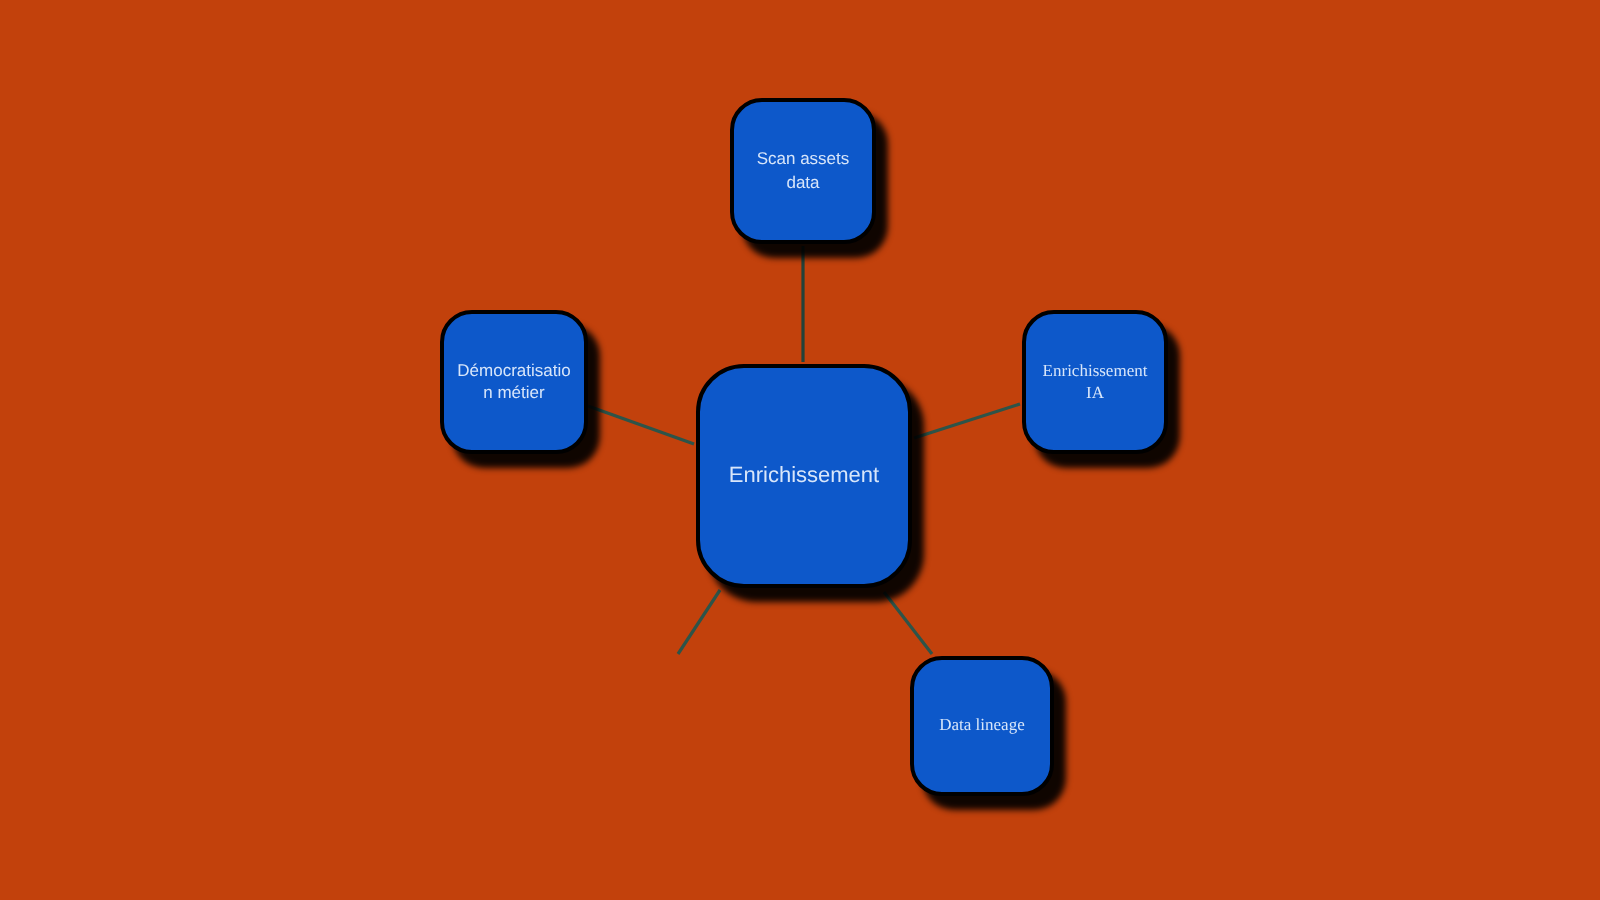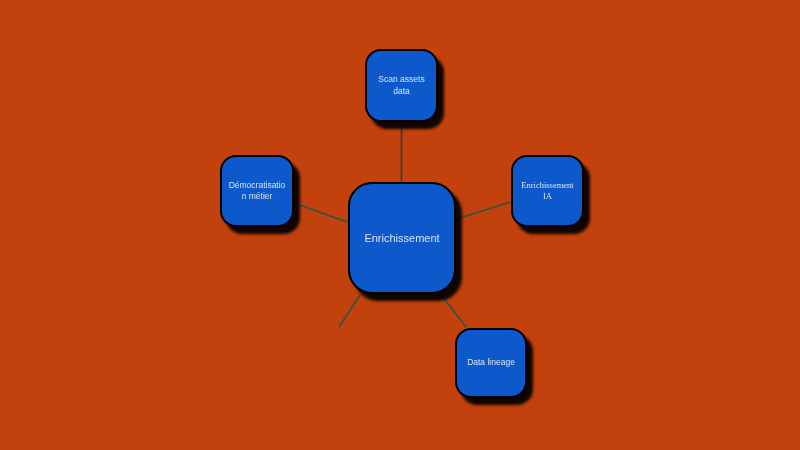--- a/index.html
+++ b/index.html
@@ -49,21 +49,21 @@
     font-size: 11px;
   }
   .node-satellite {
     border-radius: 16px;
     font-size: 8.5px;
   }
   .node-top          { left: 365px; top: 49px;  width: 73px; height: 73px; }
   .node-left         { left: 220px; top: 155px; width: 74px; height: 72px; }
   .node-right        { left: 511px; top: 155px; width: 73px; height: 72px; font-family: Liberation Serif, serif; }
   .node-bottom-left  { left: 277px; top: 328px; width: 74px; height: 70px; }
-  .node-bottom-right { left: 455px; top: 328px; width: 72px; height: 70px; }
+  .node-bottom-right { left: 455px; top: 328px; width: 72px; height: 70px; font-family: Liberation Serif, serif; }
 </style>
 </head>
 <body>
 
 <div class="canvas">
 
   <svg class="connectors" viewBox="0 0 800 450" xmlns="http://www.w3.org/2000/svg">
     <line x1="401.5" y1="123" x2="401.5" y2="181" stroke="#23423a" stroke-width="1.6"></line>
     <line x1="294" y1="203" x2="347" y2="222" stroke="#2d5449" stroke-width="1.6"></line>
     <line x1="457" y1="219" x2="510" y2="202" stroke="#2d5449" stroke-width="1.6"></line>

